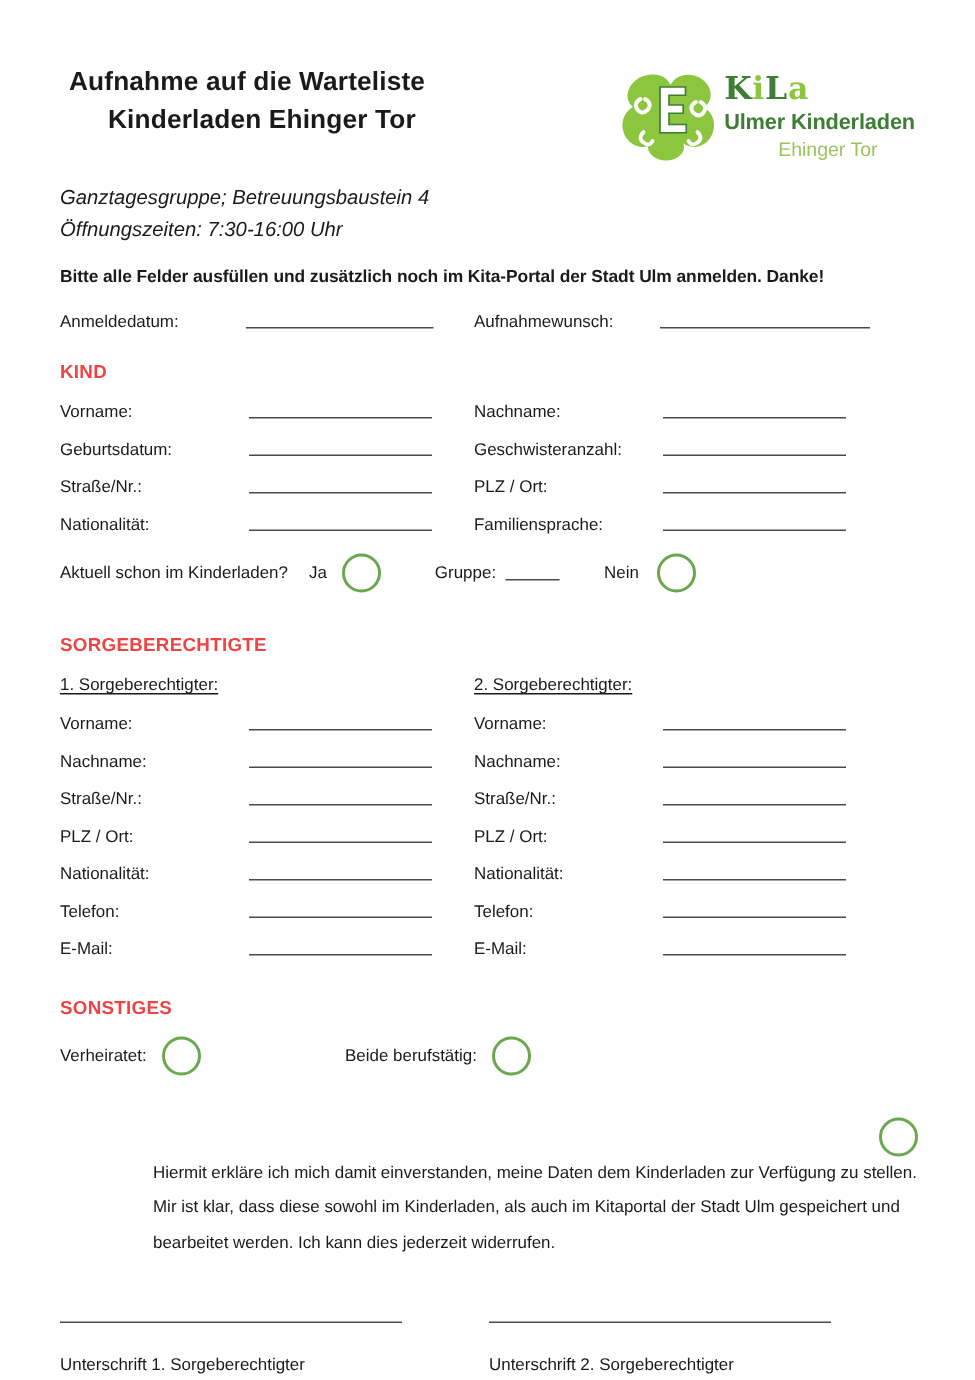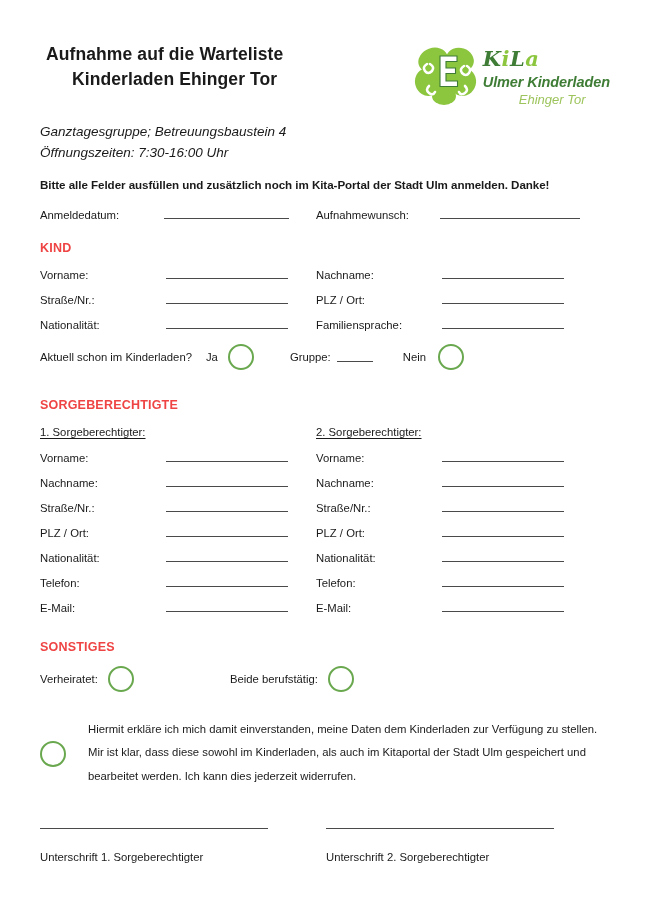--- a/index.html
+++ b/index.html
@@ -44,24 +44,23 @@
     line-height: 1.45;
     letter-spacing: 0.1px;
     color: #1a1a1a;
     white-space: nowrap;
   }
   .title-line.second { padding-left: 26px; }
 
   
   .logo {
     display: flex;
-    align-items: center;
+    align-items: flex-end;
     padding-right: 2px;
     padding-top: 2px;
-    font-style: italic;
   }
   .logo-mark { width: 68px; height: 62px; flex: 0 0 auto; margin-right: 2px; }
   .logo-text { padding-top: 6px; }
   .logo-kila {
     font-family: "DejaVu Serif", serif;
     font-size: 21px;
     font-weight: bold;
     line-height: 1;
     letter-spacing: 0.5px;
   }
@@ -212,23 +211,24 @@
     align-items: center;
     flex: 0 0 auto;
   }
   .opt-label { font-size: 11.3px; margin-right: 10px; white-space: nowrap; }
   .opt-1 { width: 190px; }
   .opt-2 { width: 205px; }
 
   
   .consent {
     display: flex;
-    align-items: center;
+    align-items: flex-end;
     margin-top: 26px;
     padding-left: 2px;
+    flex-direction: column;
   }
   .consent .circle { margin-top: 2px; flex: 0 0 auto; }
   .consent-text {
     font-size: 11.3px;
     line-height: 2.05;
     margin-left: 22px;
     color: #1a1a1a;
     max-width: 510px;
   }
 
@@ -319,20 +319,30 @@
         <div class="col col-left">
           <span class="fld-label lbl">Vorname:</span>
           <span class="fld-line"></span>
         </div>
         <div class="col col-right">
           <span class="fld-label lbl">Nachname:</span>
           <span class="fld-line"></span>
         </div>
       </div>
 
+      <div class="row">
+        <div class="col col-left">
+          <span class="fld-label lbl">Geburtsdatum:</span>
+          <span class="fld-line"></span>
+        </div>
+        <div class="col col-right">
+          <span class="fld-label lbl">Geschwisteranzahl:</span>
+          <span class="fld-line"></span>
+        </div>
+      </div>
 
       <div class="row">
         <div class="col col-left">
           <span class="fld-label lbl">Straße/Nr.:</span>
           <span class="fld-line"></span>
         </div>
         <div class="col col-right">
           <span class="fld-label lbl">PLZ / Ort:</span>
           <span class="fld-line"></span>
         </div>

